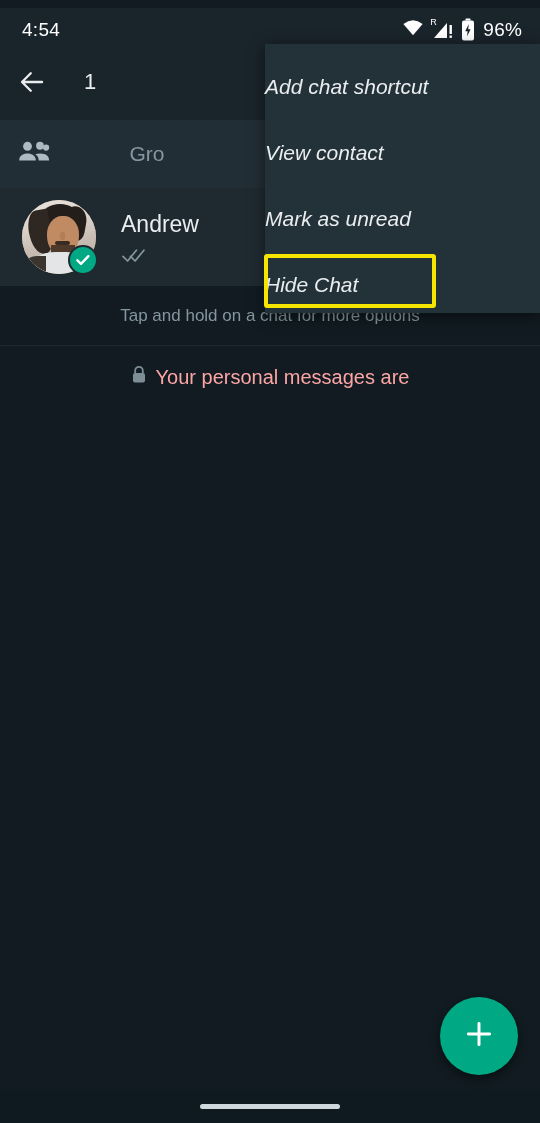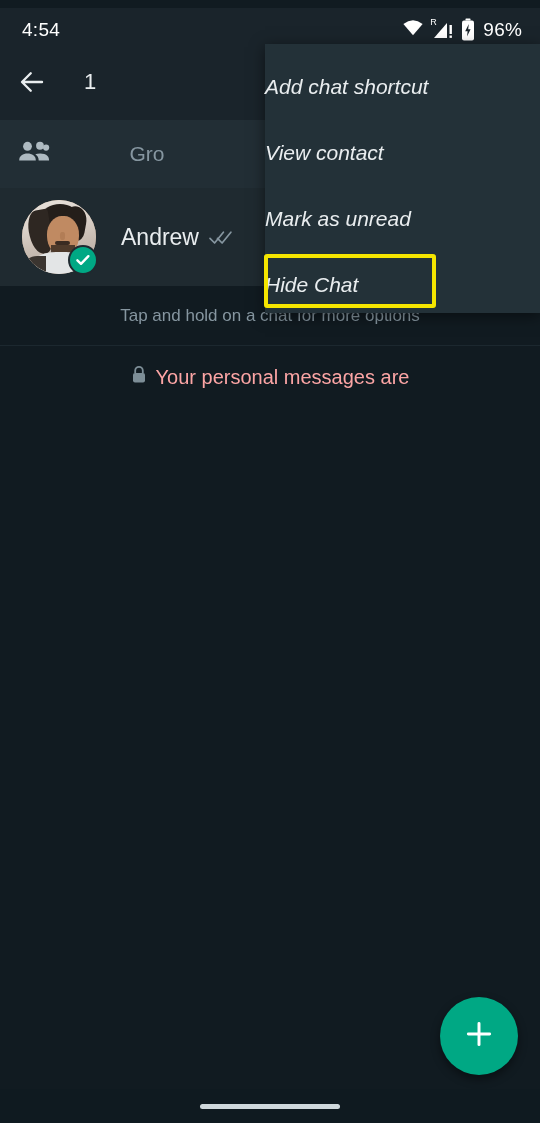--- a/index.html
+++ b/index.html
@@ -89,21 +89,21 @@
     background:#3A2B22; border-radius:0 0 50% 50%; opacity:.85;}
   .av-body{ position:absolute; left:14px; bottom:0; width:50px; height:22px;
     background:#E3E5E6; border-radius:40% 40% 0 0; }
   .av-shoulderL{ position:absolute; left:2px; bottom:0; width:22px; height:18px;
     background:#3B3530; border-radius:60% 0 0 0; }
   .check-badge{
     position:absolute; right:-2px; bottom:-1px; width:30px; height:30px; border-radius:50%;
     background:#00A884; border:2px solid #1F2A30;
     display:flex; align-items:center; justify-content:center;
   }
-  .chat-meta{ margin-left:25px; display:flex; flex-direction:row; justify-content:center; gap:9px;}
+  .chat-meta{ margin-left:25px; display:flex; flex-direction:column; justify-content:center; gap:9px;}
   .chat-name{ color:#E9EDEF; font-size:23px; }
   .chat-sub{ display:flex; align-items:center; }
 
   
   .hint{
     height:60px; display:flex; align-items:center; justify-content:center;
     color:#8696A0; font-size:17px; background:#111B21;
     border-bottom:1px solid #1C282F;
   }
   .enc{

